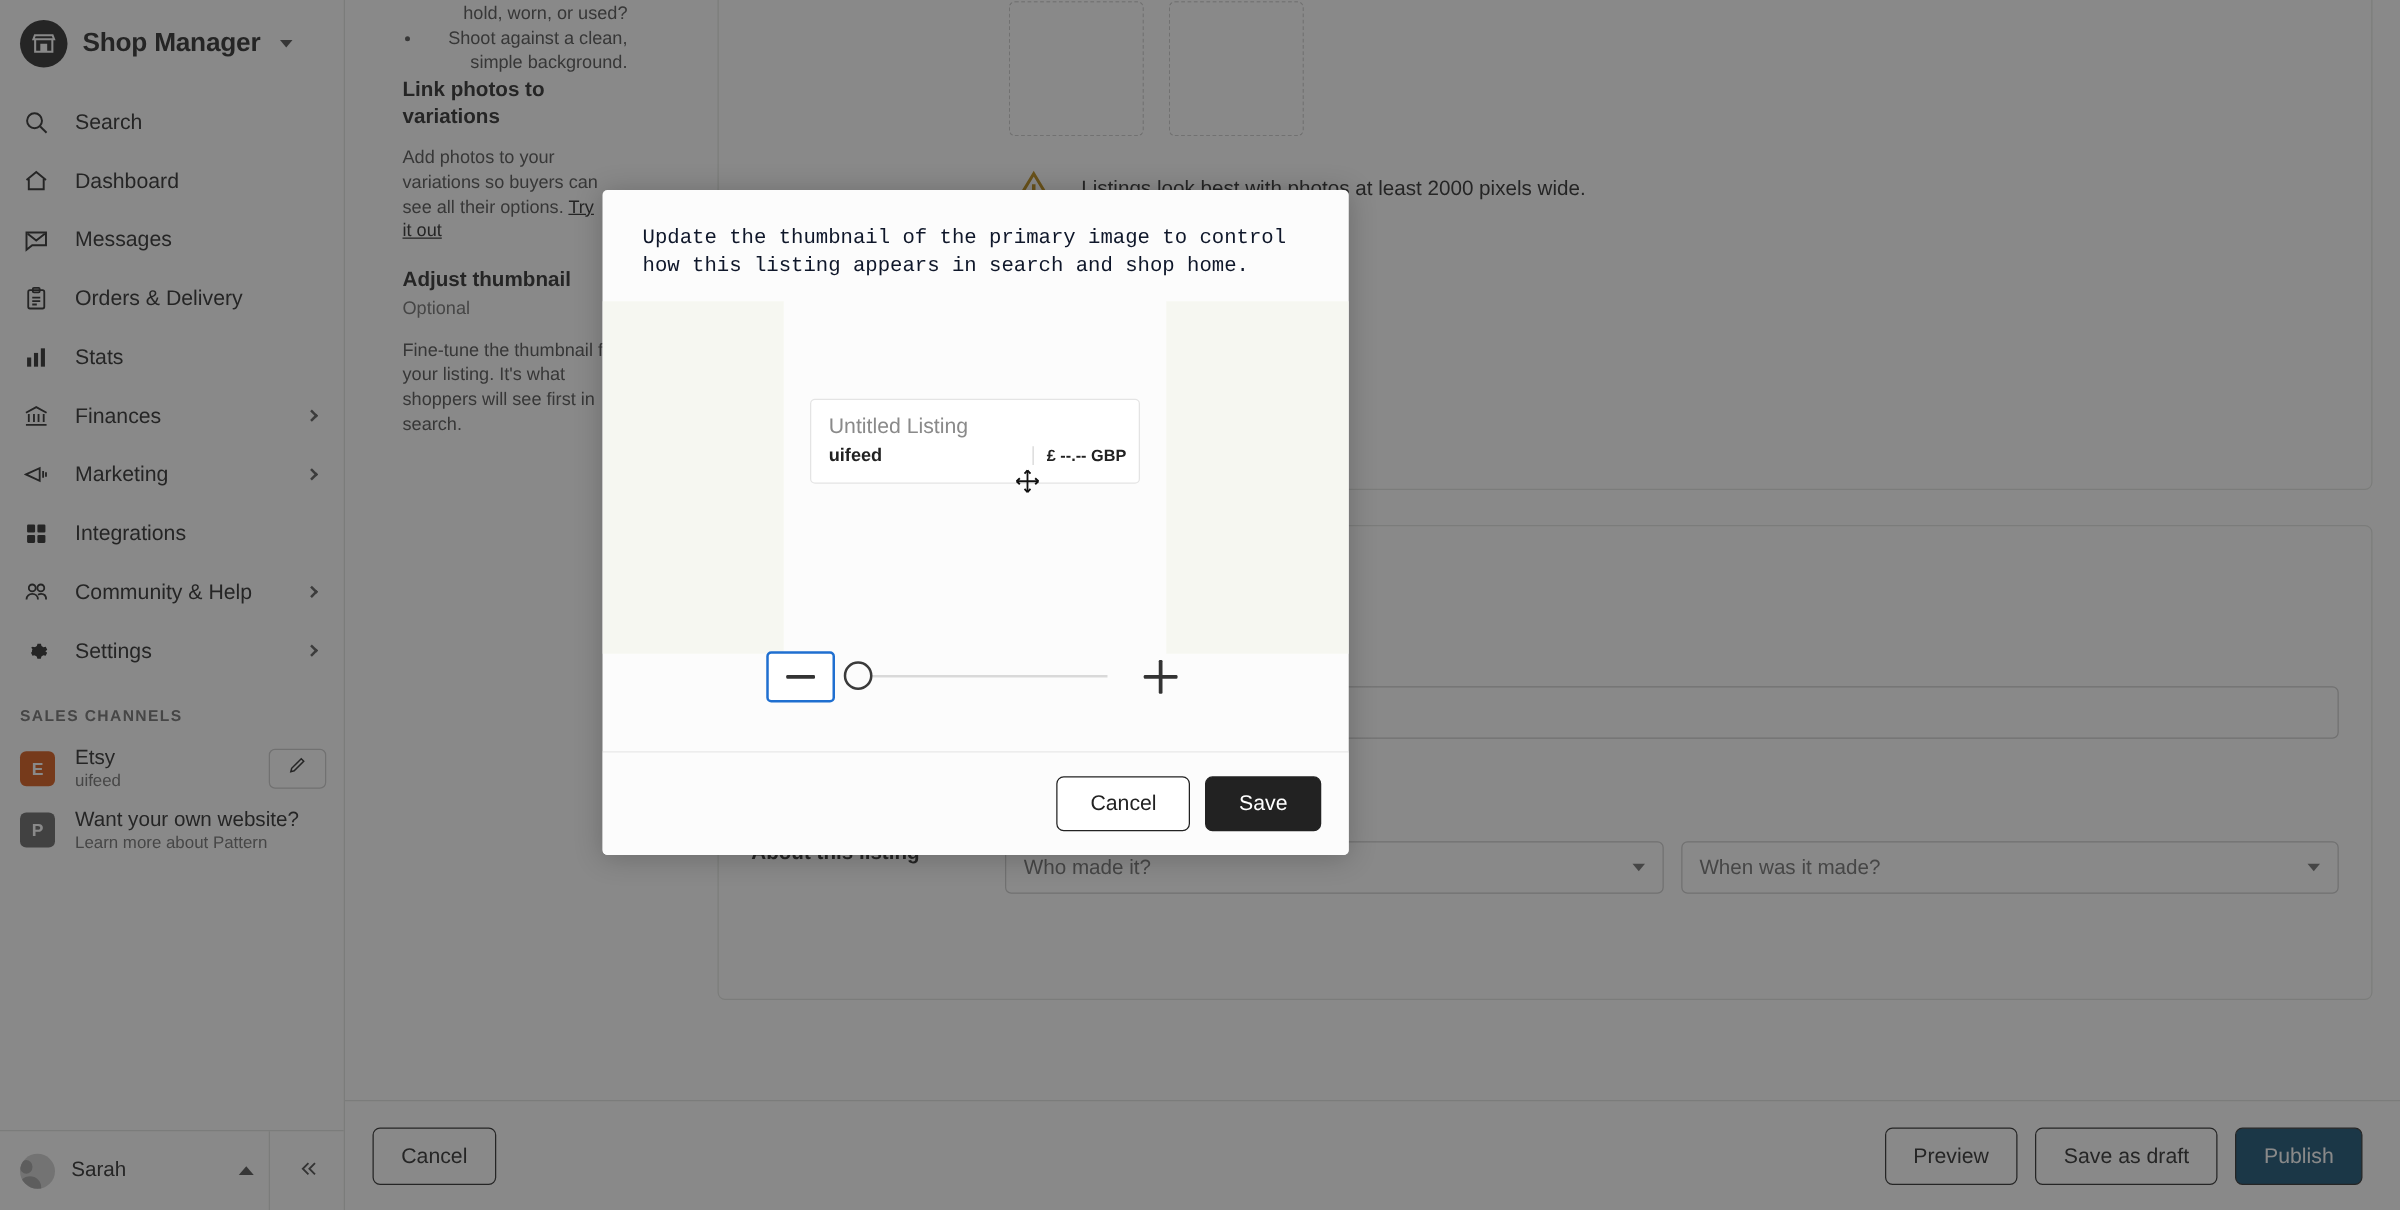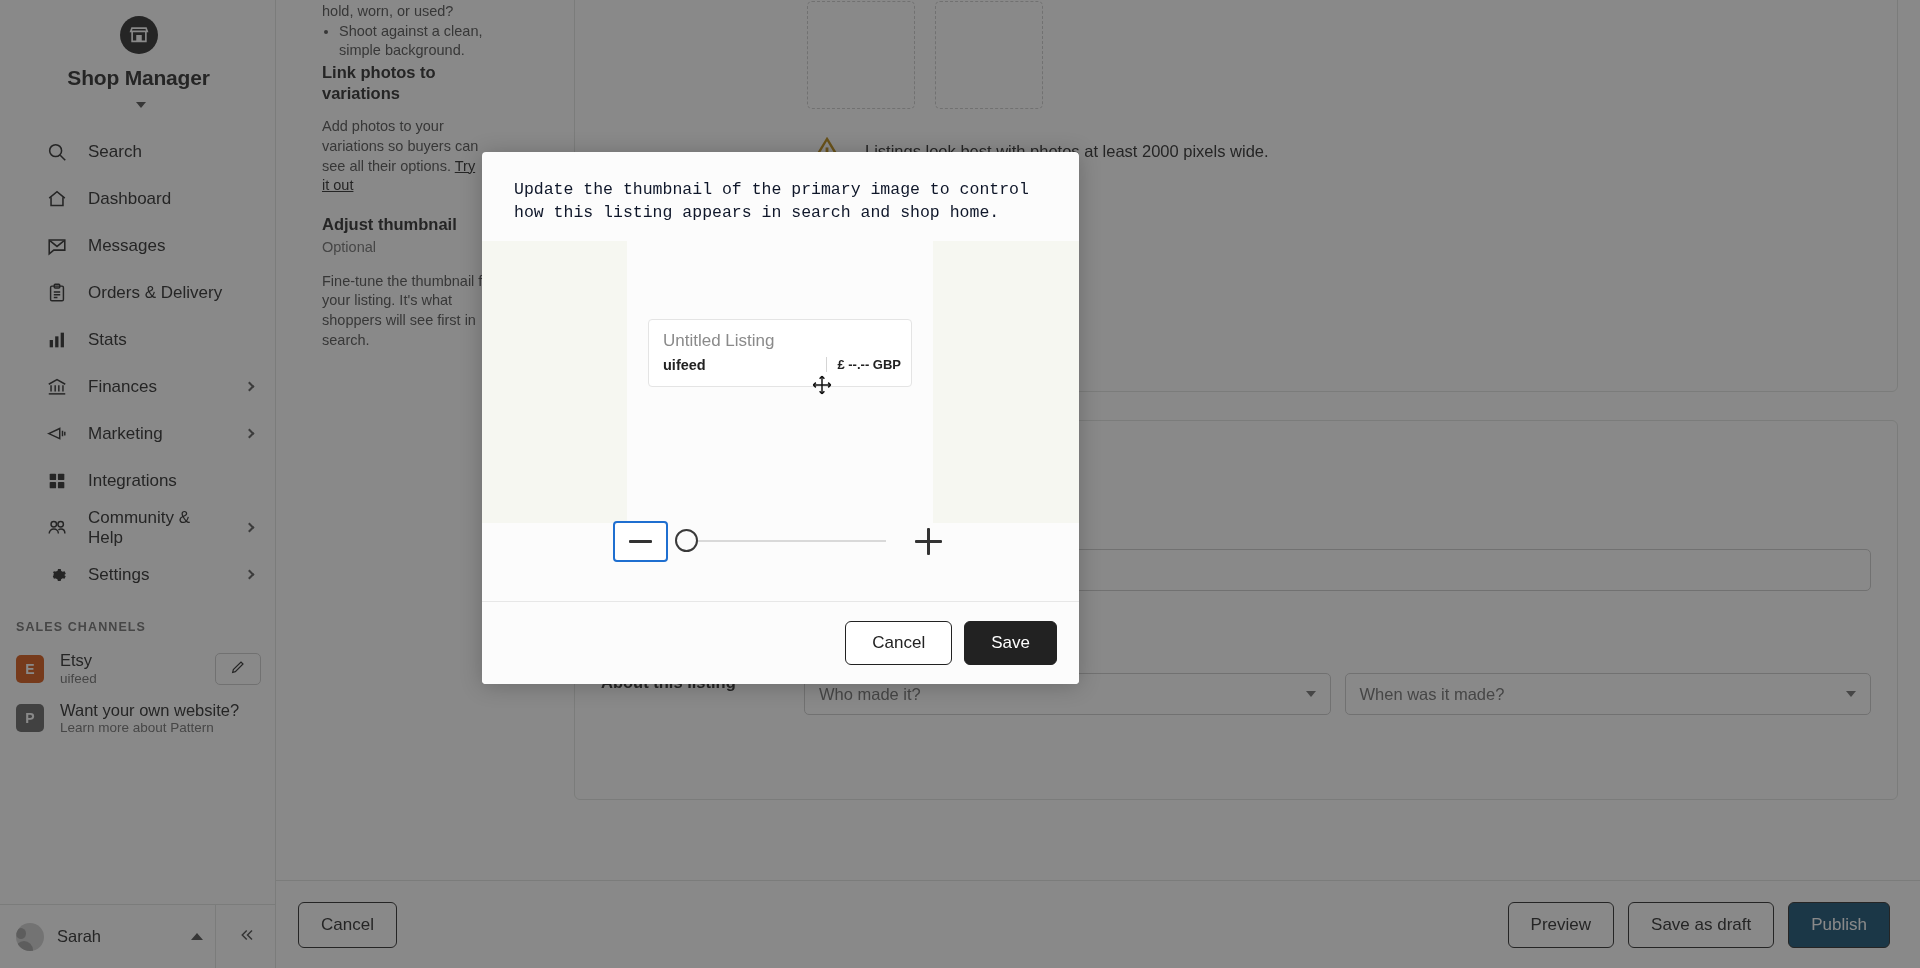--- a/index.html
+++ b/index.html
@@ -19,39 +19,38 @@
     width: 276px; height: 968px;
     background: #ffffff;
     border-right: 1px solid #e1e3df;
     position: relative;
     flex: 0 0 276px;
     display: flex; flex-direction: column;
   }
   .brand {
     display: flex; align-items: center; gap: 12px;
     padding: 16px 14px 14px 16px;
-    flex-direction: column;
   }
   .brand-logo {
     width: 38px; height: 38px; border-radius: 50%;
     background: #222222;
     display: flex; align-items: center; justify-content: center;
     flex: 0 0 38px;
   }
   .brand-title {
     font-size: 21px; font-weight: 700; color: #222222; letter-spacing: -0.2px;
   }
   .brand-caret {
     width: 0; height: 0; margin-left: 4px;
     border-left: 5px solid transparent;
     border-right: 5px solid transparent;
     border-top: 6px solid #4a4a4a;
   }
 
-  .nav { margin-top: 6px; padding-left: 28px; }
+  .nav { margin-top: 6px; }
   .nav-item {
     display: flex; align-items: center;
     height: 47px; padding: 0 16px; gap: 18px;
     cursor: pointer; position: relative;
     color: #222222;
   }
   .nav-item.active { background: #efefef; }
   .nav-label { font-size: 17px; color: #222222; flex: 1; }
   .nav-icon { width: 26px; height: 26px; flex: 0 0 26px; display: flex; align-items: center; justify-content: center; }
   .chev-right {
@@ -444,21 +443,21 @@
           </svg>
         </span>
       </div>
     </div>
   </aside>
 
   <main id="main">
     <div class="content-scroll">
 
       <div class="help-col">
-        <div style="position:absolute; top:2px; left:0; width:180px;">
+        <div style="position:absolute; top:2px; left:0; width:180px;text-align:right;">
           <div class="help-p">hold, worn, or used?</div>
           <ul class="help-bullets">
             <li>Shoot against a clean, simple background.</li>
           </ul>
         </div>
         <div style="position:absolute; top:62px; left:0; width:160px;">
           <div class="help-h">Link photos to variations</div>
           <div class="help-p" style="margin-top:12px;">
             <span>Add photos to your variations so buyers can see all their options. </span><span class="help-link">Try it out</span>
           </div>

